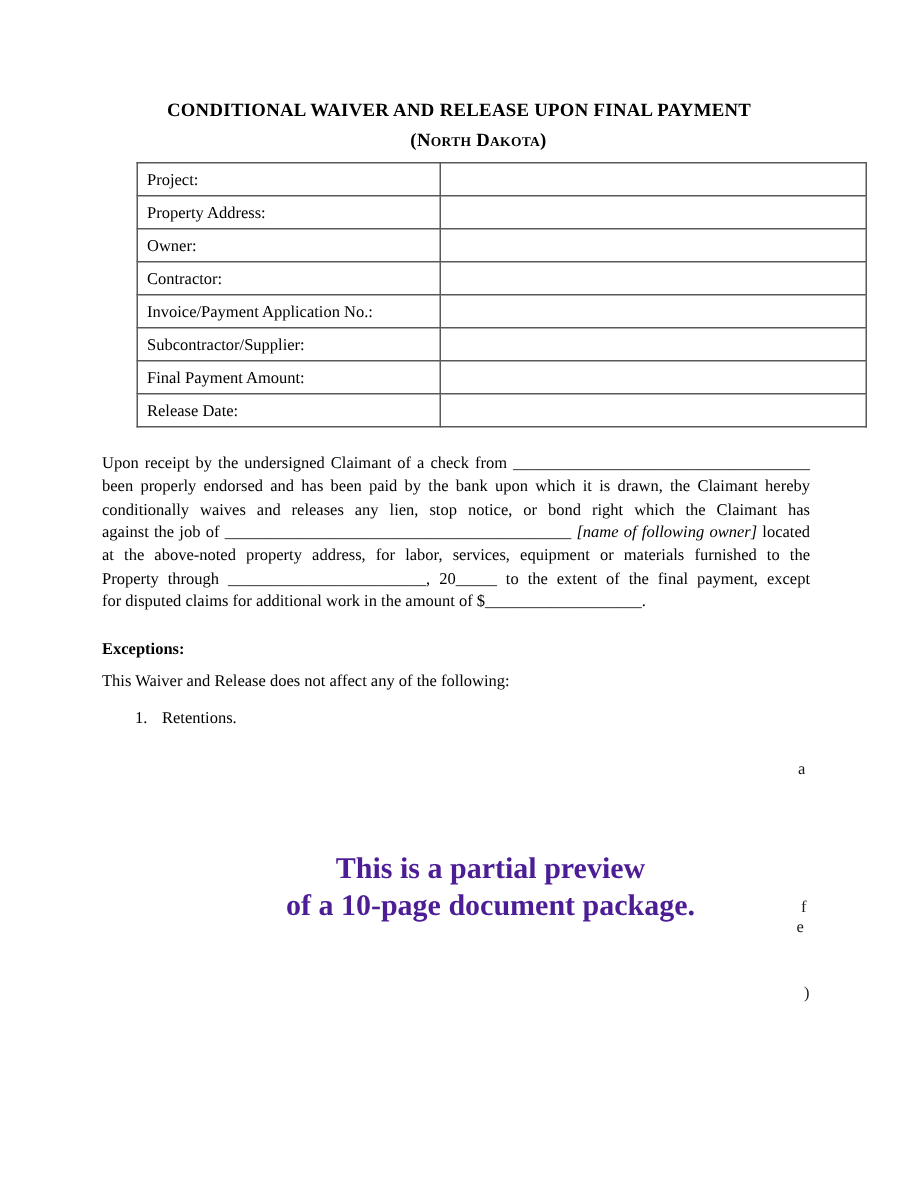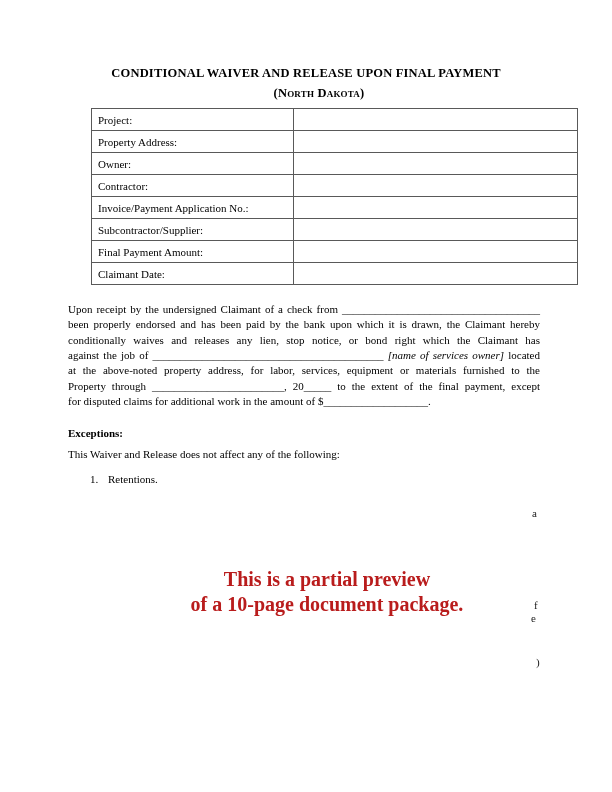--- a/index.html
+++ b/index.html
@@ -138,44 +138,44 @@
       </tr>
       <tr>
         <td class="label-cell">Subcontractor/Supplier:</td>
         <td class="value-cell"></td>
       </tr>
       <tr>
         <td class="label-cell">Final Payment Amount:</td>
         <td class="value-cell"></td>
       </tr>
       <tr>
-        <td class="label-cell">Claimant Date:</td>
+        <td class="label-cell">Release Date:</td>
         <td class="value-cell"></td>
       </tr>
     </tbody>
   </table>
 
   <div class="waiver-paragraph">
     <div class="pline">Upon receipt by the undersigned Claimant of a check from ____________________________________</div>
     <div class="pline">been properly endorsed and has been paid by the bank upon which it is drawn, the Claimant hereby</div>
     <div class="pline">conditionally waives and releases any lien, stop notice, or bond right which the Claimant has</div>
-    <div class="pline"><span>against the job of __________________________________________ </span><span class="italic-seg">[name of services owner]</span><span> located</span></div>
+    <div class="pline"><span>against the job of __________________________________________ </span><span class="italic-seg">[name of following owner]</span><span> located</span></div>
     <div class="pline">at the above-noted property address, for labor, services, equipment or materials furnished to the</div>
     <div class="pline">Property through ________________________, 20_____ to the extent of the final payment, except</div>
     <div class="pline last">for disputed claims for additional work in the amount of $___________________.</div>
   </div>
 
   <div class="exceptions-heading">Exceptions:</div>
   <div class="exceptions-intro">This Waiver and Release does not affect any of the following:</div>
   <div class="exceptions-item">
     <span class="num">1.</span>
     <span>Retentions.</span>
   </div>
 
-  <div class="preview-watermark" style="color: #b91c1c; padding-left: 42px;">
+  <div class="preview-watermark" style="color: #4c1d95; padding-left: 42px;">
     <div>This is a partial preview</div>
     <div>of a 10-page document package.</div>
   </div>
 
   <span class="fragment frag-a">a</span>
   <span class="fragment frag-f">f</span>
   <span class="fragment frag-e">e</span>
   <span class="fragment frag-paren">)</span>
 
 </div>

